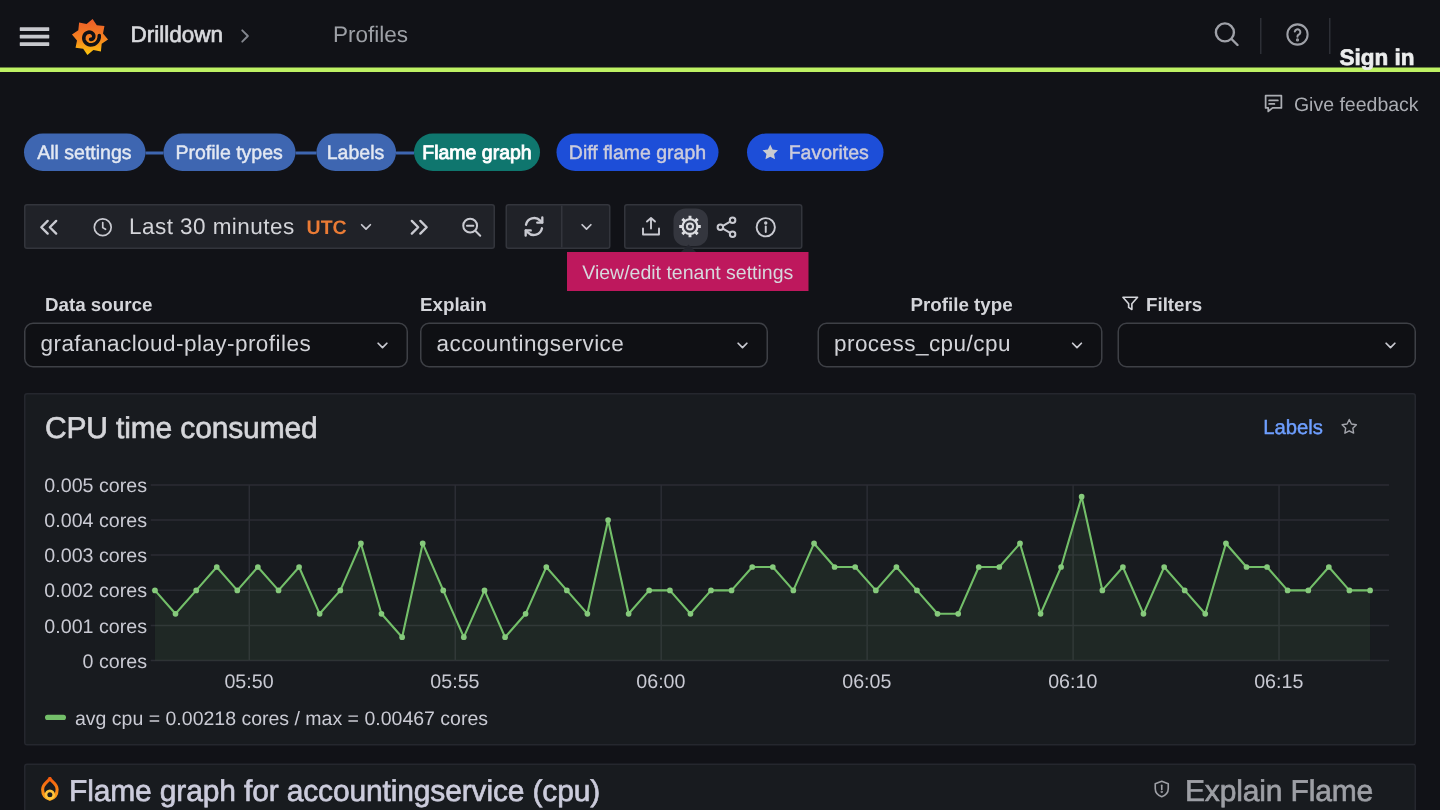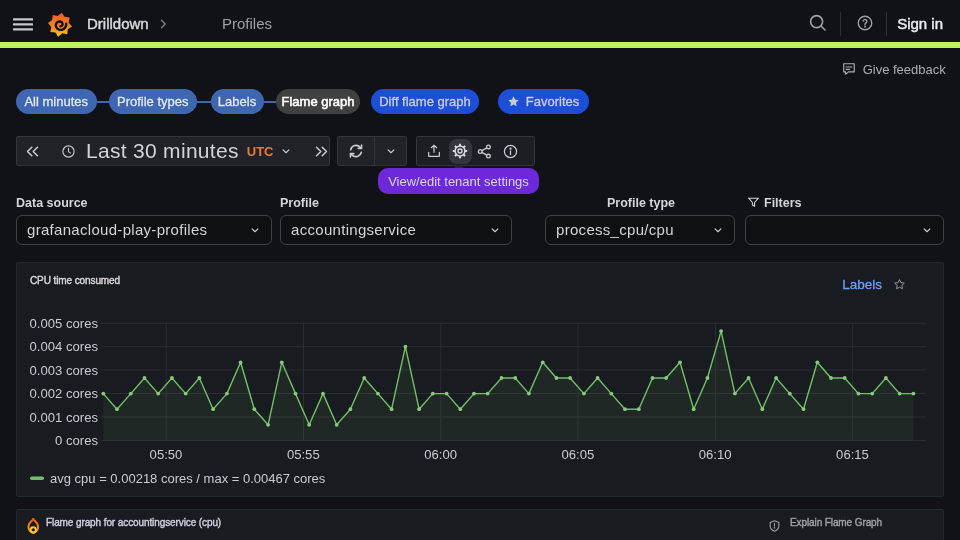--- a/index.html
+++ b/index.html
@@ -1,64 +1,64 @@
 <!DOCTYPE html>
 <html><head>
 <meta charset="utf-8">
 <style>
 * { margin:0; padding:0; box-sizing:border-box; }
 html,body { width:960px; height:540px; overflow:hidden; background:#111217;
   font-family:"Liberation Sans", sans-serif; transform:translateZ(0); }
 .abs { position:absolute; }
 
 #nav { position:absolute; left:0; top:0; width:960px; height:48px;
-  background:#111217; border-bottom:6px solid #bef264; }
+  background:#111217; border-bottom:3px solid #bef264; }
 #burger { position:absolute; left:13px; top:17.5px; }
 #logo { position:absolute; left:47px; top:11px; }
 .crumb { position:absolute; top:15px; font-size:15px; font-weight:400; -webkit-text-stroke:0.45px #d8d9dd; color:#d8d9dd; letter-spacing:0;}
 .crumb2 { position:absolute; top:15px; font-size:15px; color:#9da0a6; font-weight:400;}
 .navdiv { position:absolute; top:12px; width:1px; height:24px; background:#2d2f36; }
-#signin { position:absolute; top:15px; right:17px; font-size:15px; font-weight:400; -webkit-text-stroke:0.45px #eceded; color:#eceded; }
+#signin { position:absolute; top:30px; right:17px; font-size:15px; font-weight:700; -webkit-text-stroke:0.45px #eceded; color:#eceded; }
 
 #feedback { position:absolute; left:842px; top:62px; color:#abadb3; font-size:13px; }
 #feedback span { margin-left:3px; vertical-align:2px;}
 
 .pill { position:absolute; top:89px; height:25px; border-radius:13px; font-size:13px;
   font-weight:400; -webkit-text-stroke:0.3px currentColor; color:#e3e8f2; display:flex; align-items:center; justify-content:center; }
 .pill.blue { background:#3e66b1; }
-.pill.active { background:#404040; color:#ffffff; }
+.pill.active { background:#0f766e; color:#ffffff; }
 .pill.dark { background:#1d4ed8; color:#ccccdc; }
 .conn { position:absolute; top:100.5px; height:2px; background:#3e66b1; }
 
 .tbgroup { position:absolute; top:136px; height:30px; background:#202228;
   border:1px solid #33353c; border-radius:2px; display:flex; align-items:center; }
 .tbseg { position:relative; height:100%; display:flex; align-items:center; justify-content:center; color:#c9cad1;}
 .tbsep { width:1px; height:100%; background:#33353c; }
-.tbtxt { font-size:21px; font-weight:500; color:#d3d4d9; letter-spacing:0.3px; }
+.tbtxt { font-size:15px; font-weight:500; color:#d3d4d9; letter-spacing:0.3px; }
 .utc { color:#ea7b35; font-weight:700; font-size:13px; margin:0 6px 0 8px;}
 .hoverbg { position:absolute; background:#34363e; border-radius:8px; }
 
 #tooltip { position:absolute; left:378px; top:168px; width:161px; height:26px;
-  background:#6d28d9; border-radius:10px; color:#d7d8dd; font-size:13px; font-weight:500;
+  background:#be185d; border-radius:0; color:#d7d8dd; font-size:13px; font-weight:500;
   display:flex; align-items:center; justify-content:center; }
 #tooltiparrow { position:absolute; left:454px; top:165px; width:10px; height:10px;
   background:#24262e; transform:rotate(45deg); }
 
 .flabel { position:absolute; top:196px; font-size:12.5px; font-weight:700; color:#d4d5da; }
 .fselect { position:absolute; top:214.5px; height:30px; background:#0f1014;
   border:1px solid #3e4046; border-radius:6px; color:#d2d3d8; font-size:15px; letter-spacing:0.3px;
   display:flex; align-items:center; padding:0 10px; }
 .fselect .chev { position:absolute; right:9px; }
 .placeholder { color:#83868d; }
 
 .panel { position:absolute; left:16px; width:928px; background:#181b1f;
   border:1px solid #25272e; border-radius:2px; }
 #panel1 { top:262px; height:235px; }
 #panel2 { top:509px; height:45px; }
-.ptitle { font-size:10px; font-weight:400; -webkit-text-stroke:0.42px currentColor; color:#d5d6da; letter-spacing:-0.1px; }
+.ptitle { font-size:20px; font-weight:400; -webkit-text-stroke:0.42px currentColor; color:#d5d6da; letter-spacing:-0.1px; }
 #labelslink { position:absolute; right:78px; top:277px; color:#6e9fff; font-size:13.5px; font-weight:400; -webkit-text-stroke:0.3px #6e9fff;}
 </style>
 </head>
 <body>
 
 <div id="nav">
   <svg id="burger" width="20" height="14" viewBox="0 0 20 14" fill="#c7c8cd">
       <rect x="0" y="0.2" width="20" height="2.4" rx="0.5"></rect>
       <rect x="0" y="5.2" width="20" height="2.4" rx="0.5"></rect>
       <rect x="0" y="10.2" width="20" height="2.4" rx="0.5"></rect>
@@ -94,21 +94,21 @@
 </div>
 
 <div id="feedback">
   <svg width="14" height="14" viewBox="0 0 24 24" fill="none" stroke="#abadb3" stroke-width="2">
       <path d="M21 3H3v14h3v4l5-4h10z" stroke-linejoin="round"></path>
       <path d="M7 8.5h10M7 12.5h6" stroke-linecap="round"></path>
     </svg>
   <span>Give feedback</span>
 </div>
 
-<div class="pill blue" style="left:16px; width:80.5px;">All minutes</div>
+<div class="pill blue" style="left:16px; width:80.5px;">All settings</div>
 <div class="conn" style="left:96.5px; width:12.5px;"></div>
 <div class="pill blue" style="left:109px; width:87.5px;">Profile types</div>
 <div class="conn" style="left:196.5px; width:14px;"></div>
 <div class="pill blue" style="left:210.5px; width:53px;">Labels</div>
 <div class="conn" style="left:263.5px; width:12.5px;"></div>
 <div class="pill active" style="left:276px; width:84px; -webkit-text-stroke:0.55px #fff;">Flame graph</div>
 <div class="pill dark" style="left:371px; width:108px;">Diff flame graph</div>
 <div class="pill dark" style="left:497.5px; width:91px;">
   <svg width="13" height="13" viewBox="0 0 24 24" fill="#c9cbd1" style="margin-right:6px;">
       <path d="M12 2.5l2.9 6 6.6 1-4.8 4.6 1.2 6.5-5.9-3.1-5.9 3.1 1.2-6.5L2.5 9.5l6.6-1z"></path>
@@ -193,27 +193,27 @@
         <circle cx="12" cy="12" r="8.6"></circle>
         <path d="M12 11.2v5.3"></path>
         <circle cx="12" cy="8" r="0.7" fill="#c9cad1"></circle>
       </svg>
   </div>
 </div>
 
 <div id="tooltiparrow"></div>
 <div id="tooltip">View/edit tenant settings</div>
 
-<span class="flabel" style="left:16px;">Data source</span>
+<span class="flabel" style="left:30px;">Data source</span>
 <div class="fselect" style="left:16px; width:256px;">grafanacloud-play-profiles
   <svg class="chev" width="14" height="14" viewBox="0 0 24 24" fill="none" stroke="#c9cad1" stroke-width="2" stroke-linecap="round" stroke-linejoin="round">
       <path d="M7 10l5 5 5-5"></path>
     </svg>
 </div>
-<span class="flabel" style="left:280px;">Profile</span>
+<span class="flabel" style="left:280px;">Explain</span>
 <div class="fselect" style="left:280px; width:232px;">accountingservice
   <svg class="chev" width="14" height="14" viewBox="0 0 24 24" fill="none" stroke="#c9cad1" stroke-width="2" stroke-linecap="round" stroke-linejoin="round">
       <path d="M7 10l5 5 5-5"></path>
     </svg>
 </div>
 <span class="flabel" style="left:570px;padding-left:37px;">Profile type</span>
 <div class="fselect" style="left:545px; width:190px;">process_cpu/cpu
   <svg class="chev" width="14" height="14" viewBox="0 0 24 24" fill="none" stroke="#c9cad1" stroke-width="2" stroke-linecap="round" stroke-linejoin="round">
       <path d="M7 10l5 5 5-5"></path>
     </svg>

